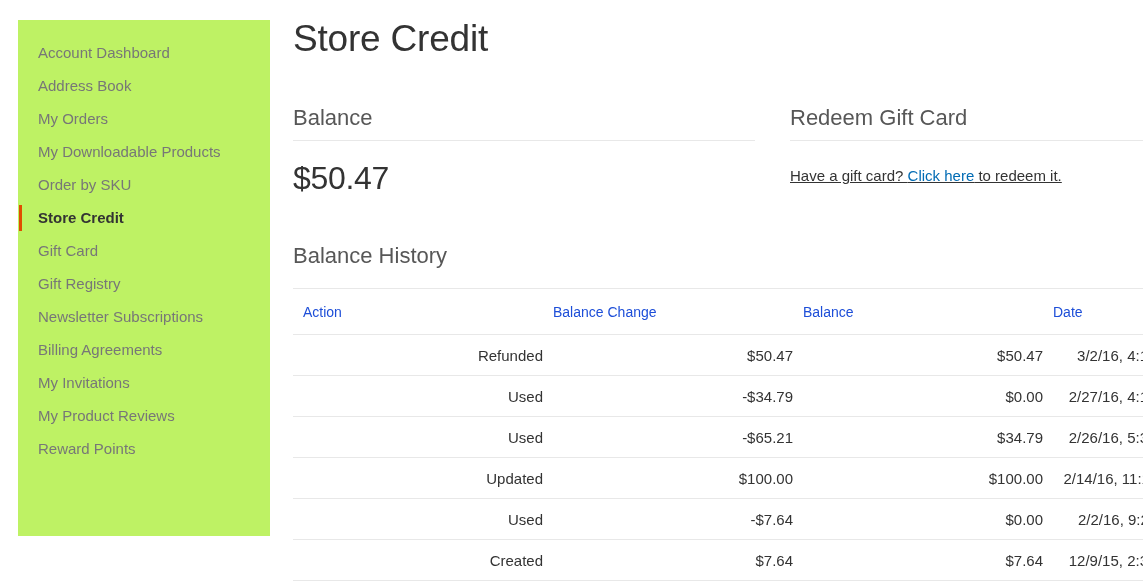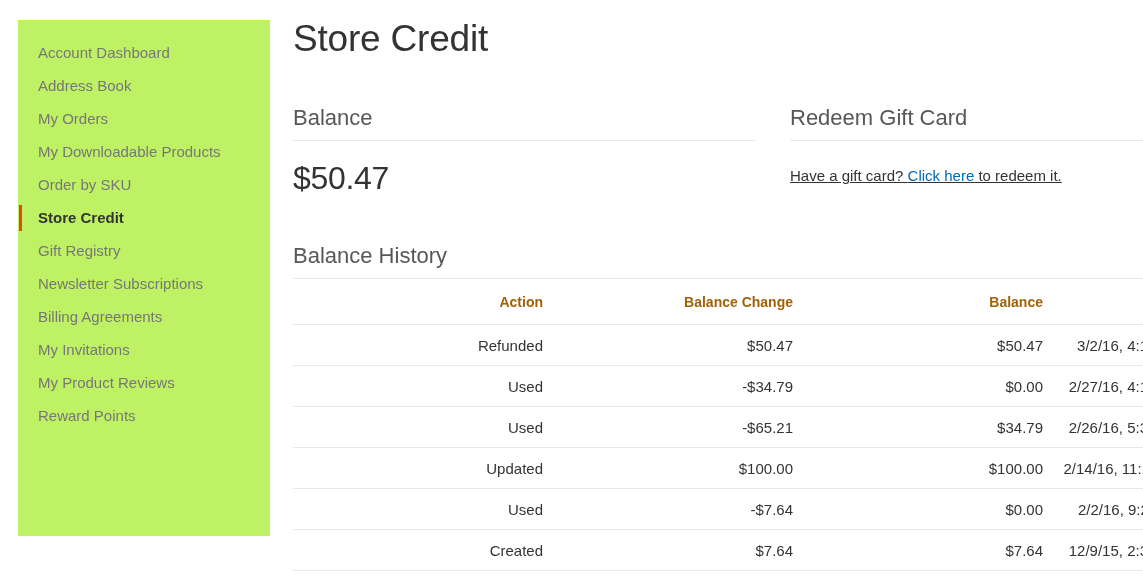--- a/index.html
+++ b/index.html
@@ -110,33 +110,33 @@
     position: absolute;
     left: 0;
     top: 243px;
     width: 850px;
   }
   #history-title {
     font-size: 22px;
     font-weight: normal;
     color: #575757;
     margin: 0;
-    padding-bottom: 9px;
+    padding-bottom: 19px;
     border-bottom: 1px solid #e8e8e8;
   }
   table.history-table {
     width: 850px;
     border-collapse: collapse;
     table-layout: fixed;
   }
   table.history-table th {
-    text-align: right;
+    text-align: left;
     font-size: 14px;
-    font-weight: bold;
-    color: #a16207;
+    font-weight: normal;
+    color: #1d4ed8;
     padding: 15px 0 14px 10px;
     border-bottom: 1px solid #e8e8e8;
   }
   table.history-table td {
     text-align: right;
     font-size: 15px;
     color: #333333;
     padding: 12px 0 11px 10px;
     border-bottom: 1px solid #e8e8e8;
   }
@@ -148,20 +148,21 @@
 </head>
 <body>
 
 <nav id="sidebar">
     <div class="nav-item">Account Dashboard</div>
     <div class="nav-item">Address Book</div>
     <div class="nav-item">My Orders</div>
     <div class="nav-item">My Downloadable Products</div>
     <div class="nav-item">Order by SKU</div>
     <div class="nav-item current">Store Credit</div>
+    <div class="nav-item">Gift Card</div>
     <div class="nav-item">Gift Registry</div>
     <div class="nav-item">Newsletter Subscriptions</div>
     <div class="nav-item">Billing Agreements</div>
     <div class="nav-item">My Invitations</div>
     <div class="nav-item">My Product Reviews</div>
     <div class="nav-item">Reward Points</div>
   </nav>
 
 <div id="main">
 

